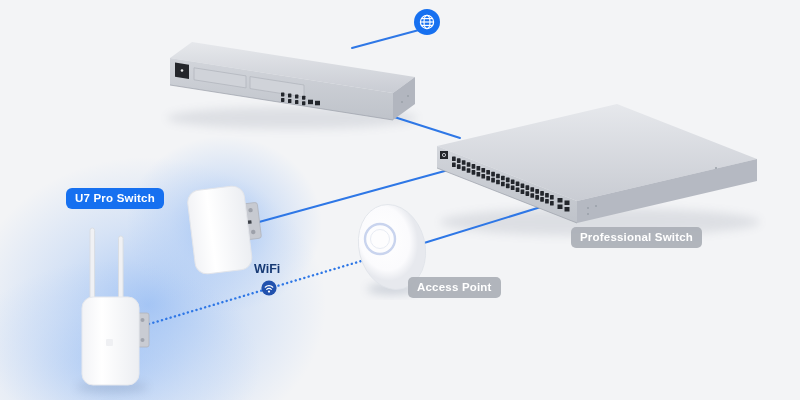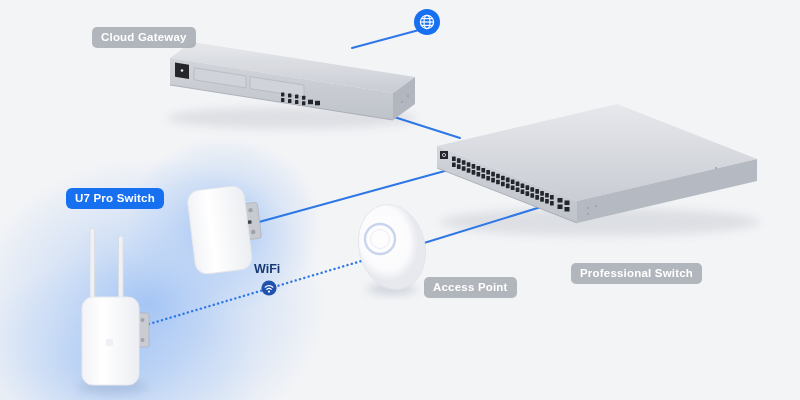--- a/index.html
+++ b/index.html
@@ -193,23 +193,22 @@
   <g>
     <circle cx="269" cy="288" r="7.6" fill="#2151ae"></circle>
     <g stroke="#ffffff" stroke-width="1.2" fill="none" stroke-linecap="round">
       <path d="M 265.2 287.2 A 5.4 5.4 0 0 1 272.8 287.2"></path>
       <path d="M 266.7 289.4 A 3.2 3.2 0 0 1 271.3 289.4"></path>
     </g>
     <circle cx="269" cy="291.6" r="1.15" fill="#ffffff"></circle>
   </g>
 </svg>
 
-<div class="pill" style="left:92px;top:27px;">Cloud Gateway</div>
-
-<div class="pill" style="left:571px;top:227px;margin-top:36px;">Professional Switch</div>
-
-<div class="pill" style="left:424px;top:277px;">Access Point</div>
+
+<div class="pill" style="left:571px;top:227px;">Professional Switch</div>
+
+<div class="pill" style="left:408px;top:277px;">Access Point</div>
 
 <div class="pill blue" style="left:66px;top:188px;">U7 Pro Switch</div>
 
 <div class="wifi-text" style="left:254px;top:262px;">WiFi</div>
 
 </div>
 
 </body></html>

